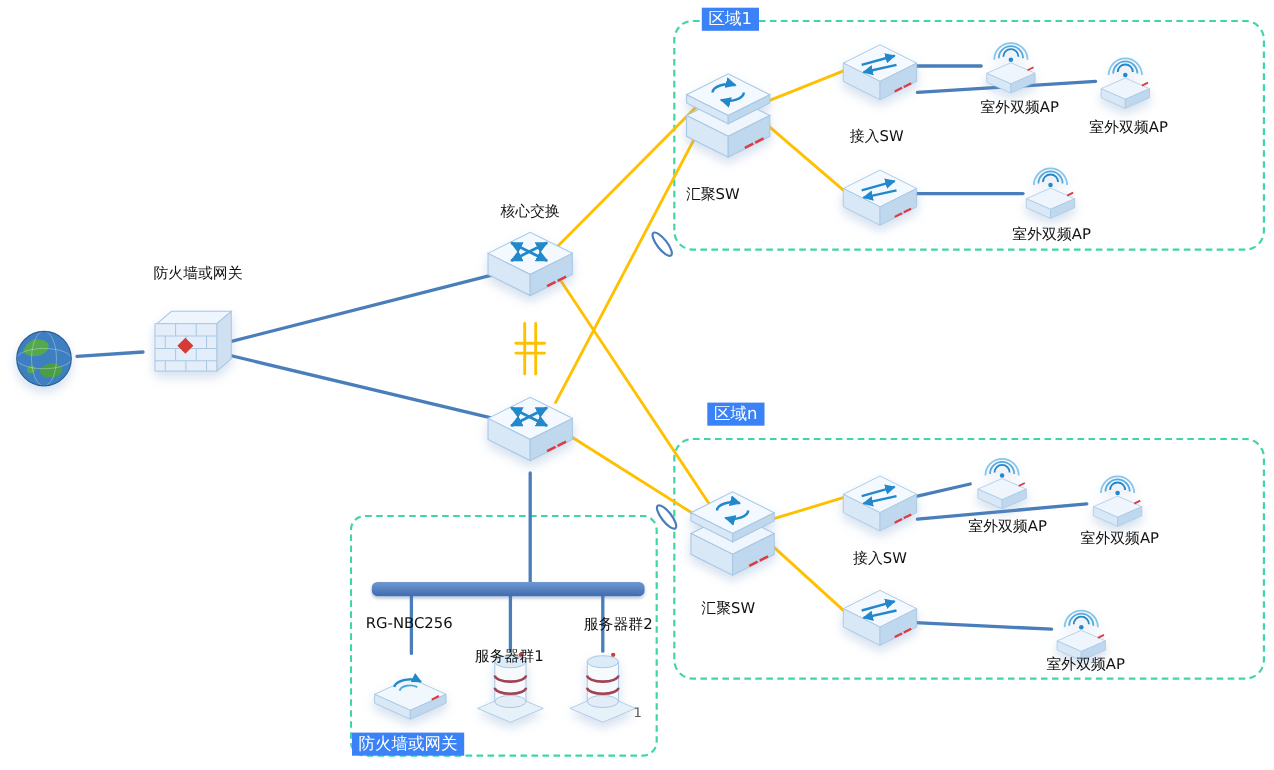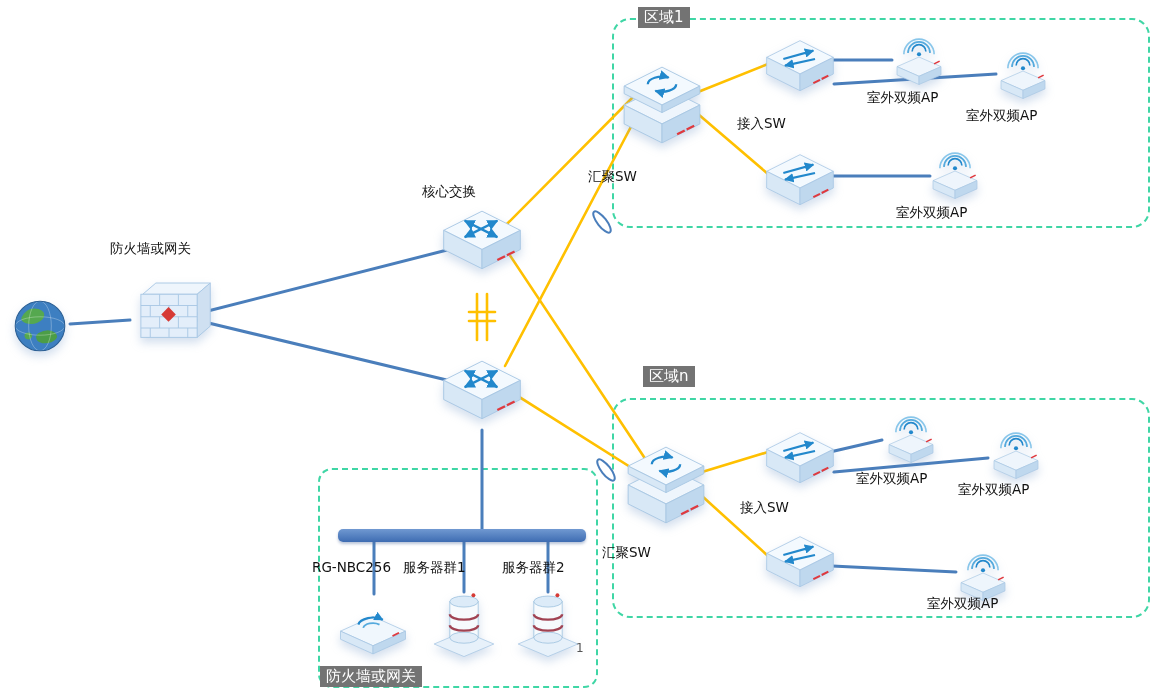--- a/index.html
+++ b/index.html
@@ -1,27 +1,27 @@
 <!DOCTYPE html>
 <html><head>
 <meta charset="utf-8">
 <style>
   *{margin:0;padding:0;box-sizing:border-box}
   html,body{width:1158px;height:700px;background:#ffffff;overflow:hidden;
     font-family:"DejaVu Sans","Liberation Sans",sans-serif}
   .canvas{position:absolute;left:0;top:0;width:1158px;height:700px}
   .zone{position:absolute;border:2px dashed #3fd6a5;border-radius:18px;z-index:1;background:transparent}
-  .ztitle{position:absolute;background:#737373;color:#fff;font-size:15px;line-height:21px;padding:0 6px;z-index:6;white-space:nowrap}
+  .ztitle{position:absolute;background:#3b82f6;color:#fff;font-size:15px;line-height:21px;padding:0 6px;z-index:6;white-space:nowrap}
   .links{position:absolute;left:0;top:0;z-index:2}
   .lb{stroke:#4a7ebb;stroke-width:3;fill:none;stroke-linecap:round}
   .ly{stroke:#ffc000;stroke-width:2.6;fill:none;stroke-linecap:round}
   .fiber{fill:#ffffff;stroke:#4a7ebb;stroke-width:2}
   .icon{position:absolute;z-index:3}
   .icon svg{width:100%;height:100%;display:block;filter:drop-shadow(0 5px 5px rgba(110,150,200,.30))}
-  .dlabel{position:absolute;z-index:4;font-size:13.5px;color:#111;white-space:nowrap}
+  .dlabel{position:absolute;z-index:4;font-size:13.5px;color:#111;text-align:center;white-space:nowrap}
   .bus{position:absolute;z-index:3;background:linear-gradient(#7099d1,#3e6cb2);border-radius:5px;box-shadow:0 2px 3px rgba(80,110,160,.4)}
   .pagenum{position:absolute;z-index:4;font-size:12px;color:#555}
 </style>
 </head>
 <body>
 
 <div class="canvas">
 
   <svg width="0" height="0" style="position:absolute" aria-hidden="true">
     <defs>
@@ -257,17 +257,17 @@
   <div class="dlabel" style="left:966px;top:107px;width:120px">室外双频AP</div>
   <div class="dlabel" style="left:896px;top:204px;width:120px">室外双频AP</div>
 
   <div class="dlabel" style="left:602px;top:544px;width:120px">汇聚SW</div>
   <div class="dlabel" style="left:740px;top:499px;width:120px">接入SW</div>
   <div class="dlabel" style="left:856px;top:470px;width:120px">室外双频AP</div>
   <div class="dlabel" style="left:958px;top:481px;width:120px">室外双频AP</div>
   <div class="dlabel" style="left:927px;top:595px;width:120px">室外双频AP</div>
 
   <div class="dlabel" style="left:312px;top:559px;width:120px">RG-NBC256</div>
-  <div class="dlabel" style="left:403px;top:559px;width:120px">服务器群1</div>
+  <div class="dlabel" style="left:403px;top:588px;width:120px">服务器群1</div>
   <div class="dlabel" style="left:502px;top:559px;width:120px">服务器群2</div>
   <div class="pagenum" style="left:576px;top:641px">1</div>
 
 </div>
 
 </body></html>

